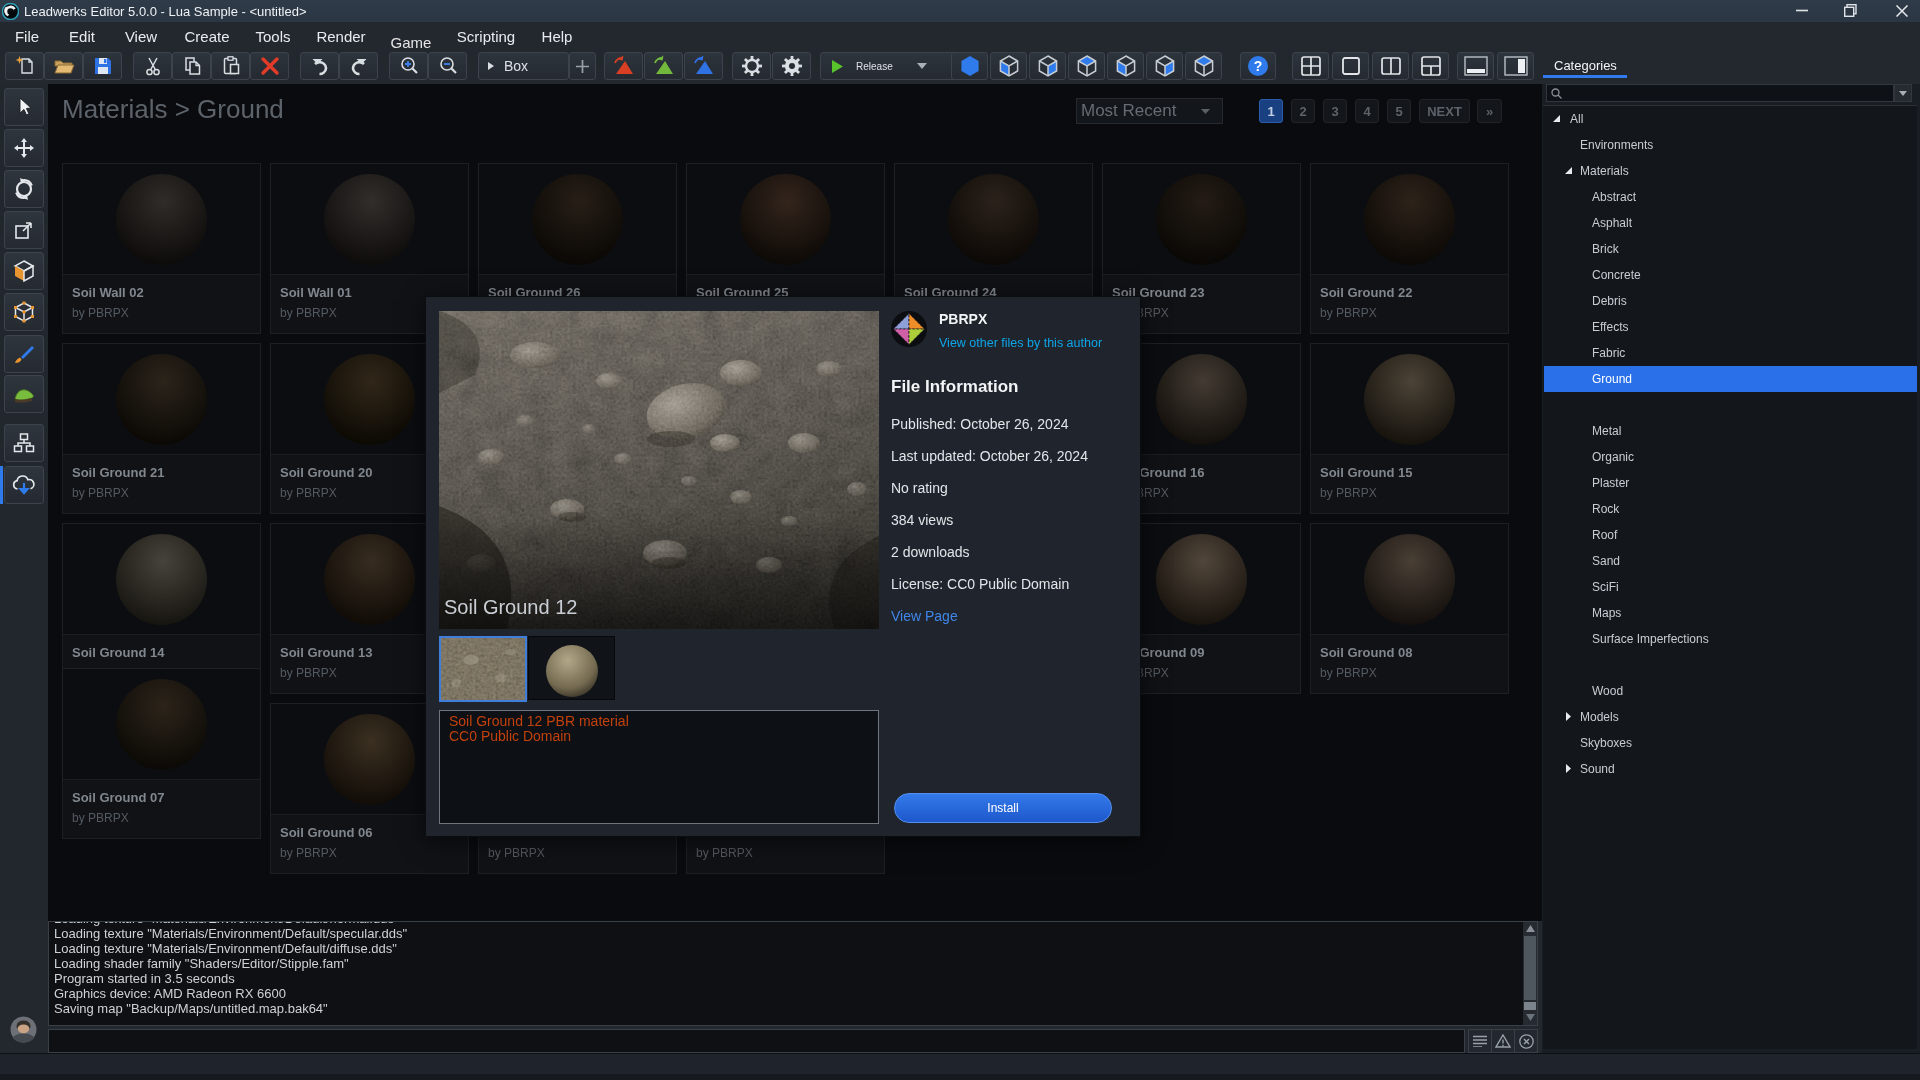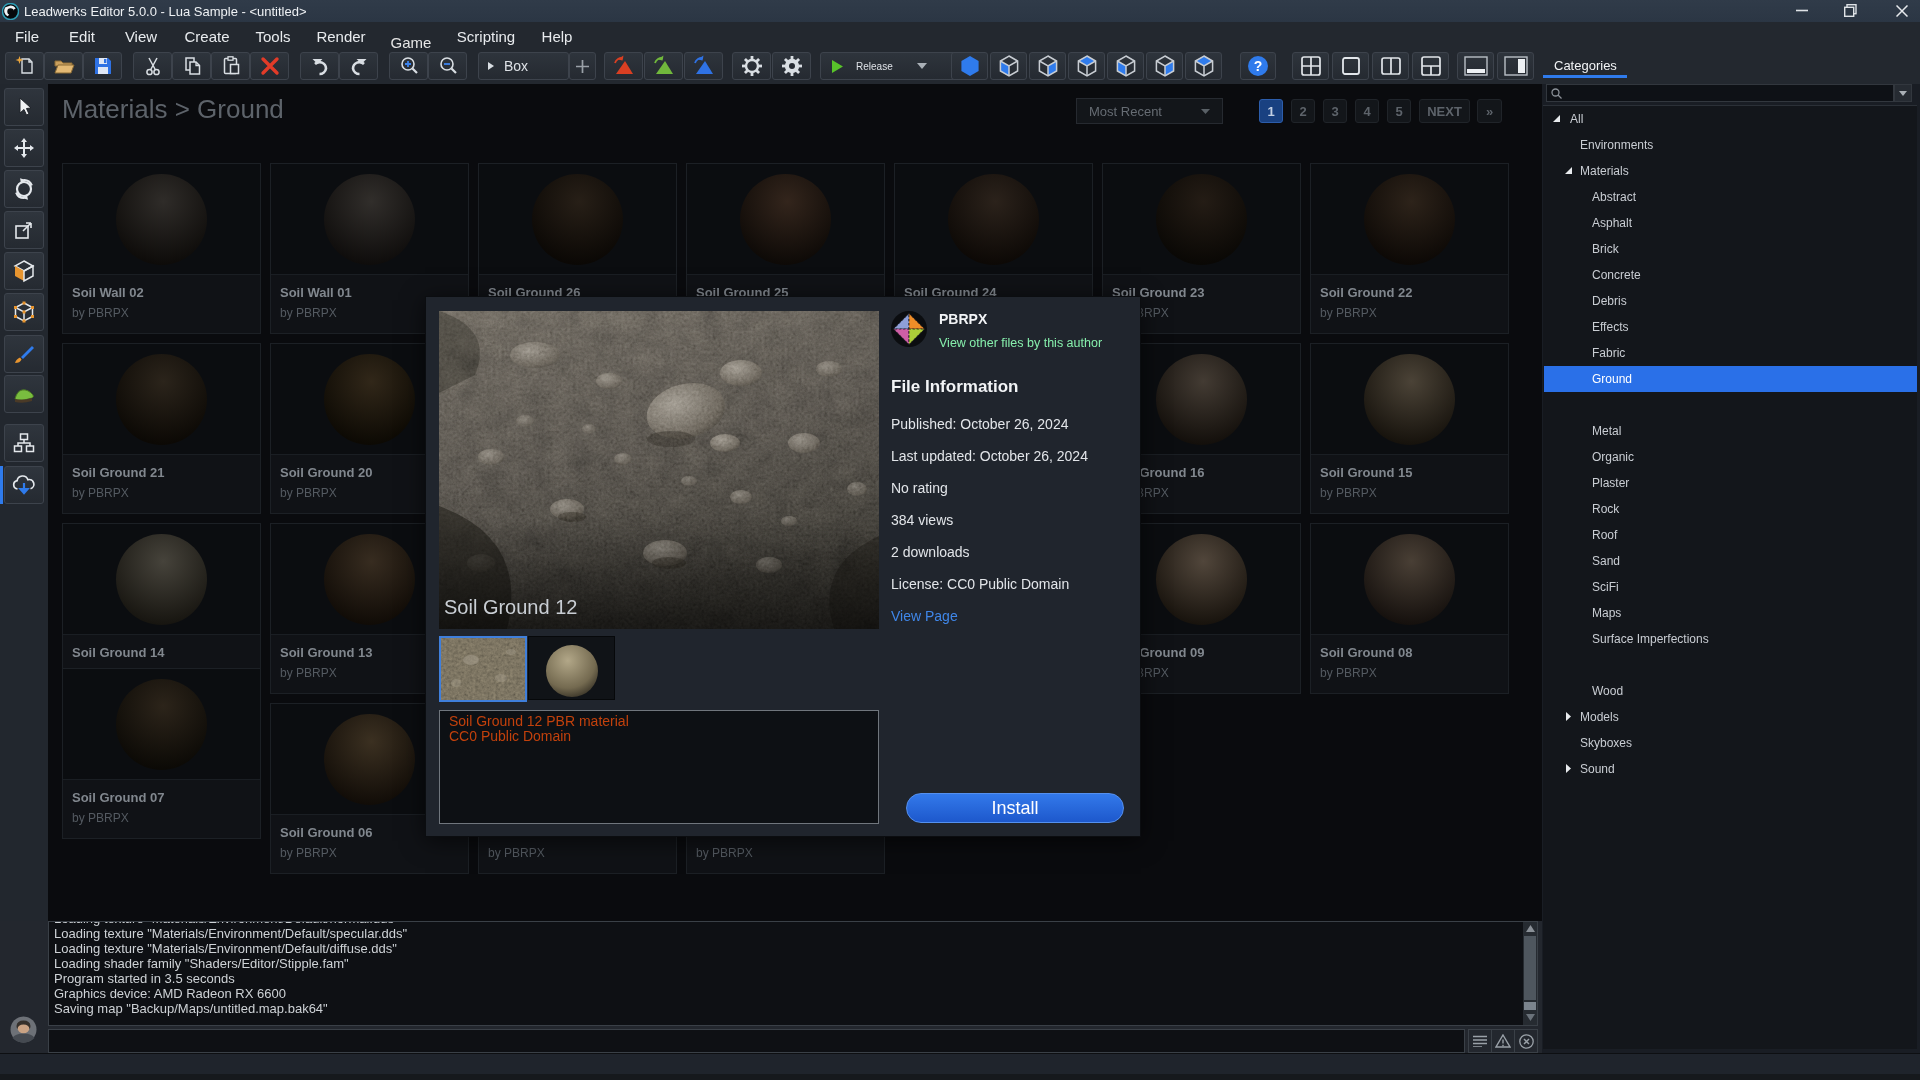--- a/index.html
+++ b/index.html
@@ -348,21 +348,21 @@
     </div>
 <div class="lbtn" style="top:466px">
       <svg width="26" height="24">
         <path d="M6.5 16 a4.2 4.2 0 0 1 -0.4 -8.3 a5.6 5.6 0 0 1 10.8 -1 a4.6 4.6 0 0 1 2.6 9" fill="none" stroke="#e4e8ec" stroke-width="1.7"></path>
 <path d="M13 10 v7 M13 20 l-3.5 -4 h7 z" stroke="#2f7bec" stroke-width="2.2" fill="#2f7bec"></path>
       </svg>
     </div>
 <div class="a" style="left:0;top:466px;width:3px;height:38px;background:#2f7bec"></div>
 <div class="a" style="left:62px;top:94px;font-size:26px;color:#5d636a">Materials &gt; Ground</div>
 <div class="a" style="left:1076px;top:98px;width:147px;height:26px;background:#13161a;border:1px solid #262a30;display:flex;align-items:center">
-<span style="font-size:13px;color:#666c73;margin-left:12px">Most Recent</span>
+<span style="font-size:17px;color:#666c73;margin-left:4px">Most Recent</span>
 <svg width="9" height="5" style="margin-left:auto;margin-right:12px">
         <path d="M0 0 h9 l-4.5 5 z" fill="#596066"></path>
       </svg>
     </div>
 <div class="a" style="left:1259px;top:99px;width:24px;height:24px;border-radius:3px;background:#194181;border:1px solid #2c5dab;color:#c3d0e4;text-align:center;line-height:23px;font-size:13px;font-weight:bold">1</div>
 <div class="a" style="left:1291px;top:99px;width:24px;height:24px;border-radius:3px;background:#13161a;border:1px solid #202429;color:#5d636a;text-align:center;line-height:23px;font-size:13px;font-weight:bold">2</div>
 <div class="a" style="left:1323px;top:99px;width:24px;height:24px;border-radius:3px;background:#13161a;border:1px solid #202429;color:#5d636a;text-align:center;line-height:23px;font-size:13px;font-weight:bold">3</div>
 <div class="a" style="left:1355px;top:99px;width:24px;height:24px;border-radius:3px;background:#13161a;border:1px solid #202429;color:#5d636a;text-align:center;line-height:23px;font-size:13px;font-weight:bold">4</div>
 <div class="a" style="left:1387px;top:99px;width:24px;height:24px;border-radius:3px;background:#13161a;border:1px solid #202429;color:#5d636a;text-align:center;line-height:23px;font-size:13px;font-weight:bold">5</div>
 <div class="a" style="left:1419px;top:99px;width:51px;height:24px;border-radius:3px;background:#13161a;border:1px solid #202429;color:#5d636a;text-align:center;line-height:23px;font-size:13px;font-weight:bold">NEXT</div>
@@ -673,21 +673,21 @@
 <svg class="a" style="left:464px;top:13px" width="38" height="38">
 <circle cx="19" cy="19" r="18" fill="#0b0d10"></circle>
 <g stroke="#14161a" stroke-width="0.8" stroke-dasharray="2.5 1.6">
 <polygon points="19,3.5 3.5,19 19,19" fill="#8fa0d8"></polygon>
 <polygon points="19,3.5 34.5,19 19,19" fill="#ef8d28"></polygon>
 <polygon points="3.5,19 19,34.5 19,19" fill="#cf5fa6"></polygon>
 <polygon points="34.5,19 19,34.5 19,19" fill="#accd39"></polygon>
 </g>
       </svg>
 <div class="a" style="left:513px;top:14px;font-size:14px;font-weight:bold;color:#f2f4f6">PBRPX</div>
-<div class="a" style="left:513px;top:39px;font-size:12.5px;color:#86efac">View other files by this author</div>
+<div class="a" style="left:513px;top:39px;font-size:12.5px;color:#0ea5e9">View other files by this author</div>
 <div class="a" style="left:465px;top:80px;font-size:17px;font-weight:bold;color:#f2f4f6">File Information</div>
 <div class="info" style="top:119px">Published: October 26, 2024</div>
 <div class="info" style="top:151px">Last updated: October 26, 2024</div>
 <div class="info" style="top:183px">No rating</div>
 <div class="info" style="top:215px">384 views</div>
 <div class="info" style="top:247px">2 downloads</div>
 <div class="info" style="top:279px">License: CC0 Public Domain</div>
 <div class="info" style="top:311px;color:#3f86e8">View Page</div>
 <div class="a" style="left:13px;top:339px;width:88px;height:66px;border:2px solid #3f7fdb;background:#5d5749;overflow:hidden">
 <svg width="84" height="62">
@@ -697,14 +697,14 @@
           <ellipse cx="60" cy="40" rx="6" ry="4" fill="#a89f8f" opacity="0.45"></ellipse>
           <ellipse cx="15" cy="45" rx="5" ry="4" fill="#a89f8f" opacity="0.4"></ellipse>
           <ellipse cx="70" cy="14" rx="5" ry="3" fill="#a89f8f" opacity="0.4"></ellipse>
         </svg></div>
 <div class="a" style="left:102px;top:339px;width:87px;height:64px;background:#101317;border:1px solid #06080a">
 <div class="sph" style="left:17px;top:8px;width:52px;height:52px;background:radial-gradient(circle at 42% 30%, #b2a788 0%, #746a50 58%, #191611 95%)"></div>
       </div>
 <div class="a" style="left:13px;top:413px;width:440px;height:114px;background:#0d1014;border:1px solid #70767d">
 <div style="position:absolute;left:9px;top:3px;font-size:14px;line-height:15px;color:#c2410c">Soil Ground 12 PBR material<br>CC0 Public Domain</div>
       </div>
-<div class="a" style="left:480px;top:496px;width:218px;height:30px;border-radius:15px;background:linear-gradient(#3379ea,#1d58cc);border:1px solid #5590ee;text-align:center;line-height:28px;font-size:18px;color:#fff">Install</div>
+<div class="a" style="left:468px;top:496px;width:218px;height:30px;border-radius:15px;background:linear-gradient(#3379ea,#1d58cc);border:1px solid #5590ee;text-align:center;line-height:28px;font-size:12px;color:#fff">Install</div>
 </div>
 </div>
 </body></html>

